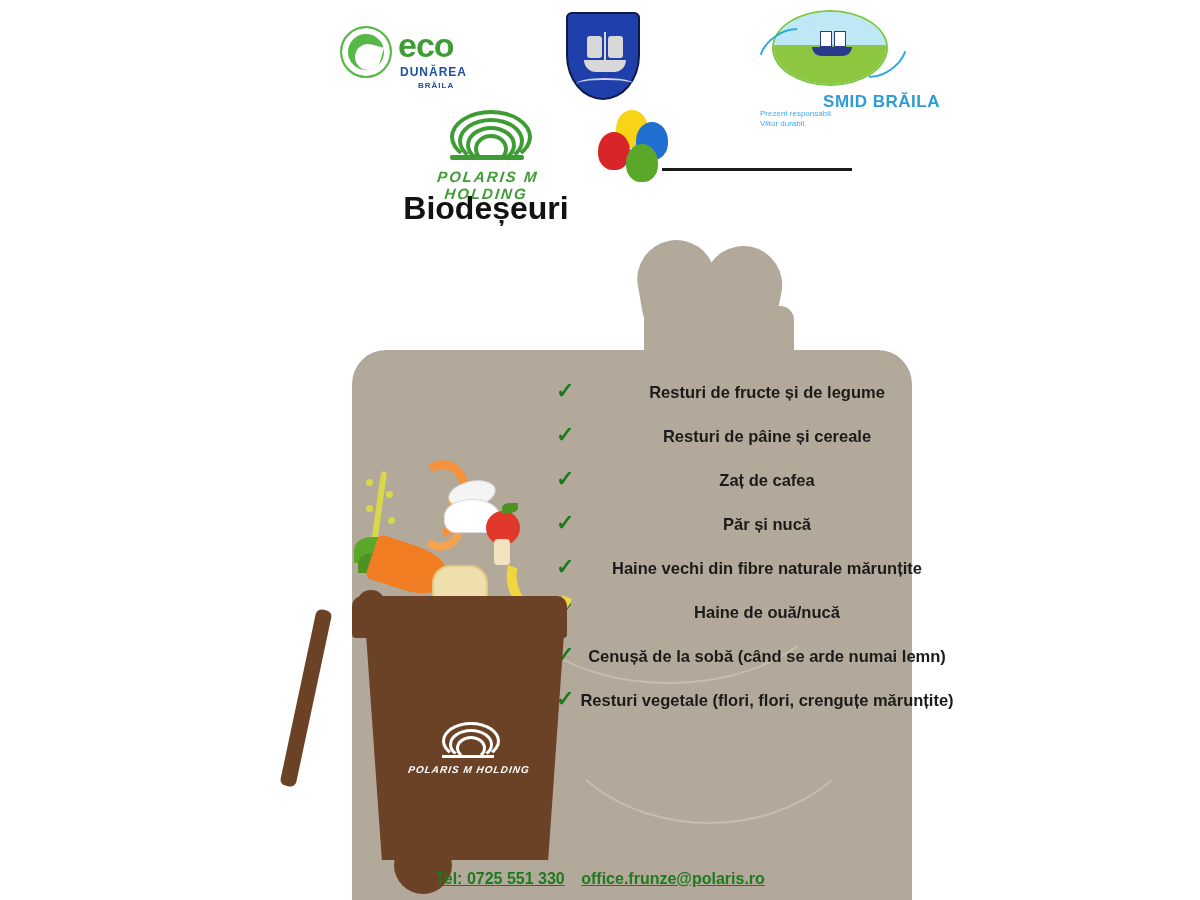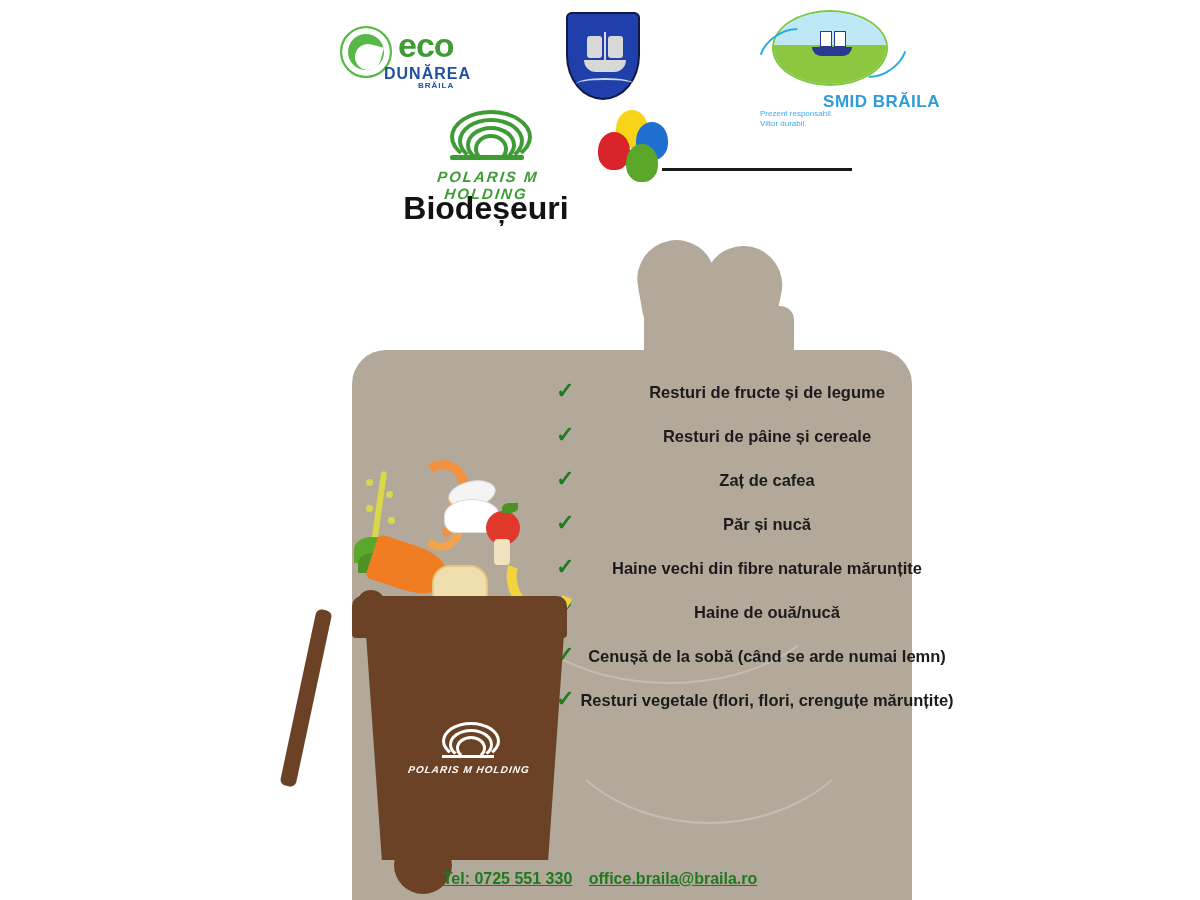--- a/index.html
+++ b/index.html
@@ -57,22 +57,22 @@
     position: absolute;
     left: 58px; top: 8px;
     font-size: 34px;
     font-weight: bold;
     color: #3f9c35;
     letter-spacing: -1px;
     line-height: 34px;
   }
   .eco-sub {
     position: absolute;
-    left: 44px; top: 45px;
-    font-size: 16px;
+    left: 60px; top: 45px;
+    font-size: 12px;
     font-weight: bold;
     color: #1f4fa0;
     letter-spacing: 1px;
   }
   .eco-sub2 {
     position: absolute;
     left: 78px; top: 61px;
     font-size: 8px;
     font-weight: bold;
     color: #1f4fa0;
@@ -655,16 +655,16 @@
       <div class="ring r2"></div>
       <div class="ring r3"></div>
       <div class="base"></div>
     </div>
     <div class="bin-logo-text">POLARIS M HOLDING</div>
     <div class="bin-wheel"></div>
   </div>
 
   <div class="contact">
     <span>Tel: 0725 551 330</span>
-    <span>office.braila@braila.ro</span>
+    <span>office.frunze@polaris.ro</span>
   </div>
 
 </div>
 
 </body></html>

